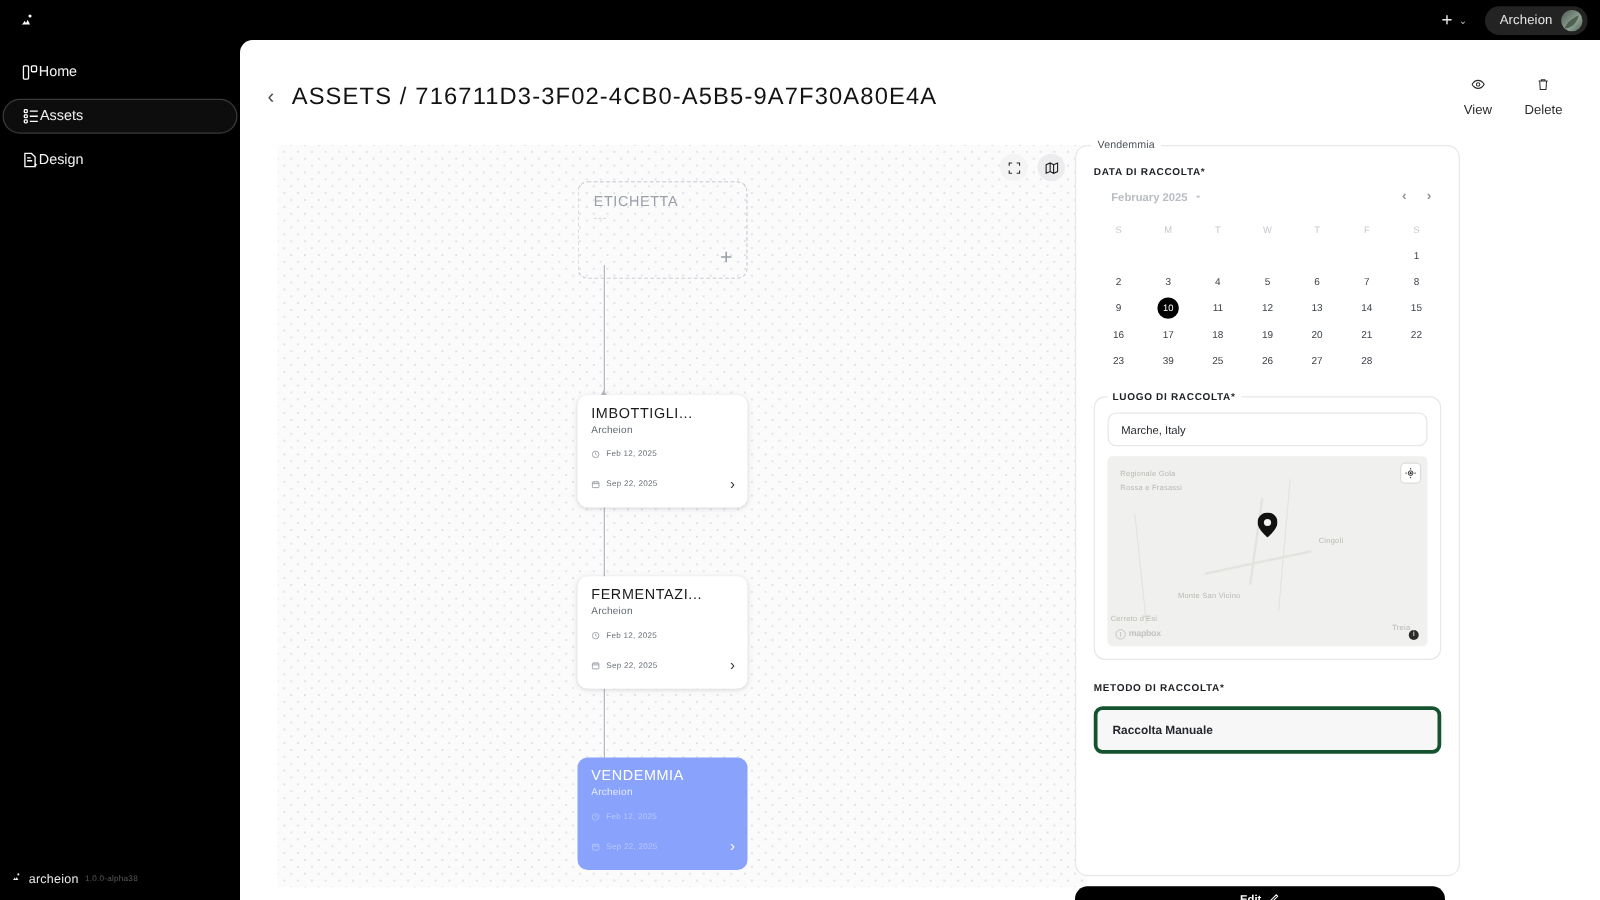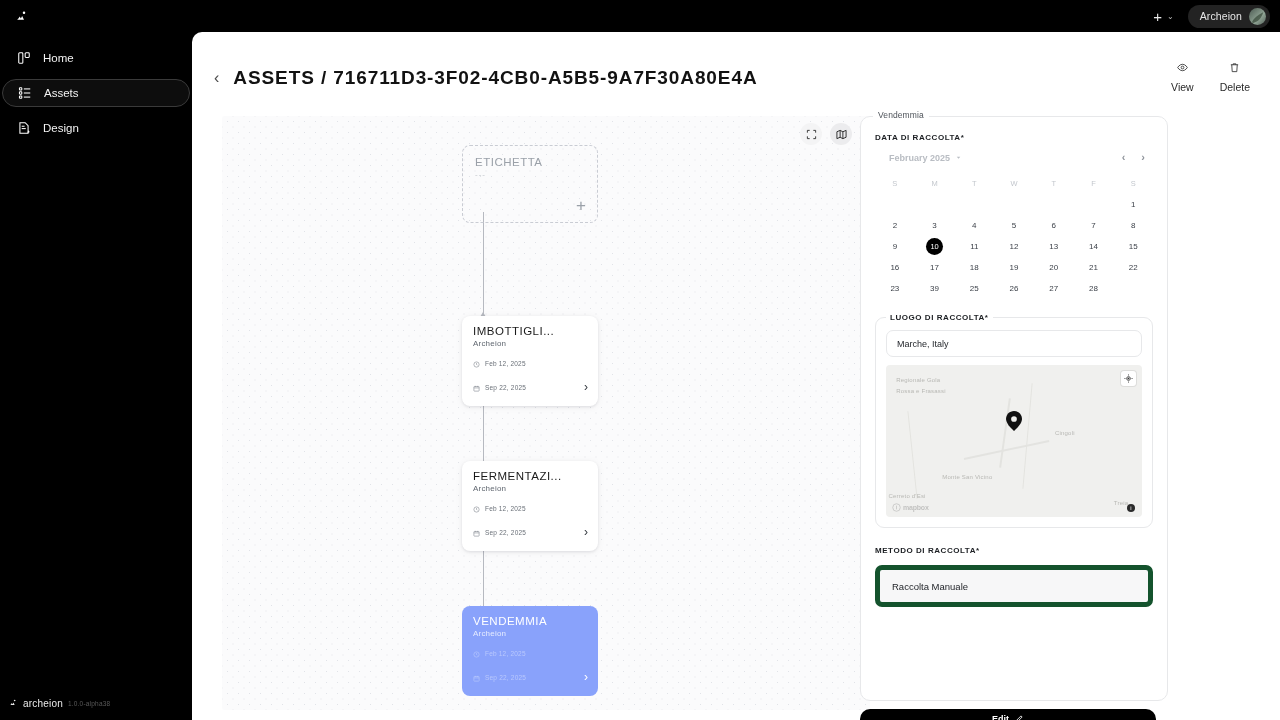--- a/index.html
+++ b/index.html
@@ -33,21 +33,21 @@
     display:flex; align-items:center; justify-content:center; overflow:hidden;
   }
 
   
   .sidebar {
     position:absolute; left:0; top:32px; width:192px; height:688px;
     background:#000; display:flex; flex-direction:column;
     padding-top: 12px;
   }
   .nav-item {
-    display:flex; align-items:center; gap:12px;
+    display:flex; align-items:center; 
     height:28px; margin: 0 2px 7px 2px; padding-left:14px;
     border-radius:14px; color:#f2f2f2; font-size:11.5px;
     cursor:pointer;
   }
   .nav-item.active {
     background:#0d0d0d; border:1px solid #3a3a3a;
   }
   .nav-icon { width:15px; height:15px; display:flex; align-items:center; justify-content:center; flex:0 0 15px; }
   .sidebar-footer {
     margin-top:auto; display:flex; align-items:center; gap:5px;
@@ -60,21 +60,21 @@
   .main {
     position:absolute; left:192px; top:32px; width:1088px; height:688px;
     background:#fff; border-top-left-radius:10px; overflow:hidden;
   }
   .page-head {
     display:flex; align-items:center; justify-content:space-between;
     padding: 30px 30px 0 22px;
   }
   .page-head-left { display:flex; align-items:center; gap:14px; }
   .back-chev { color:#4c4c4c; font-size:16px; line-height:1; cursor:pointer; }
-  .page-title { font-size:19px; letter-spacing:.9px; color:#121212; font-weight:700; }
+  .page-title { font-size:19px; letter-spacing:.9px; color:#121212; font-weight:400; }
   .page-head-right { display:flex; align-items:center; gap:26px; }
   .head-btn {
     display:flex; align-items:center; gap:6px;
     font-size:10.5px; color:#2a2a2a; cursor:pointer;flex-direction:column;
   }
 
   
   .canvas {
     position:absolute; left:30px; top:84px; width:648px; height:594px;
     background-color:#fbfbfc;
@@ -203,23 +203,23 @@
   .mapbox-txt { font-size:7px; color:#6d6d6d; font-weight:bold; letter-spacing:-.2px; }
   .map-info {
     position:absolute; right:7px; bottom:5px; width:8px; height:8px; border-radius:50%;
     background:#2b2b2b; color:#fff; font-size:6px; display:flex;
     align-items:center; justify-content:center; cursor:pointer;
   }
 
   
   .method-wrap { margin-top:18px; }
   .method-input {
-    height:28px; background:#f7f7f8; border:5px solid #14532d; border-radius:7px;
+    height:28px; background:#f7f7f8; border:3px solid #14532d; border-radius:7px;
     display:flex; align-items:center; padding:16px 12px;
-    font-size:9.5px; color:#24272c;
+    font-size:9.5px; color:#24272c;font-weight:bold;
   }
 
   .edit-btn {
     position:absolute; left:668px; top:677px; width:296px; height:20px;
     background:#000; color:#fff; border-radius:12px;
     display:flex; align-items:center; justify-content:center; gap:6px;
     font-size:9px; font-weight:bold; cursor:pointer;
   }
 </style>
 </head>

